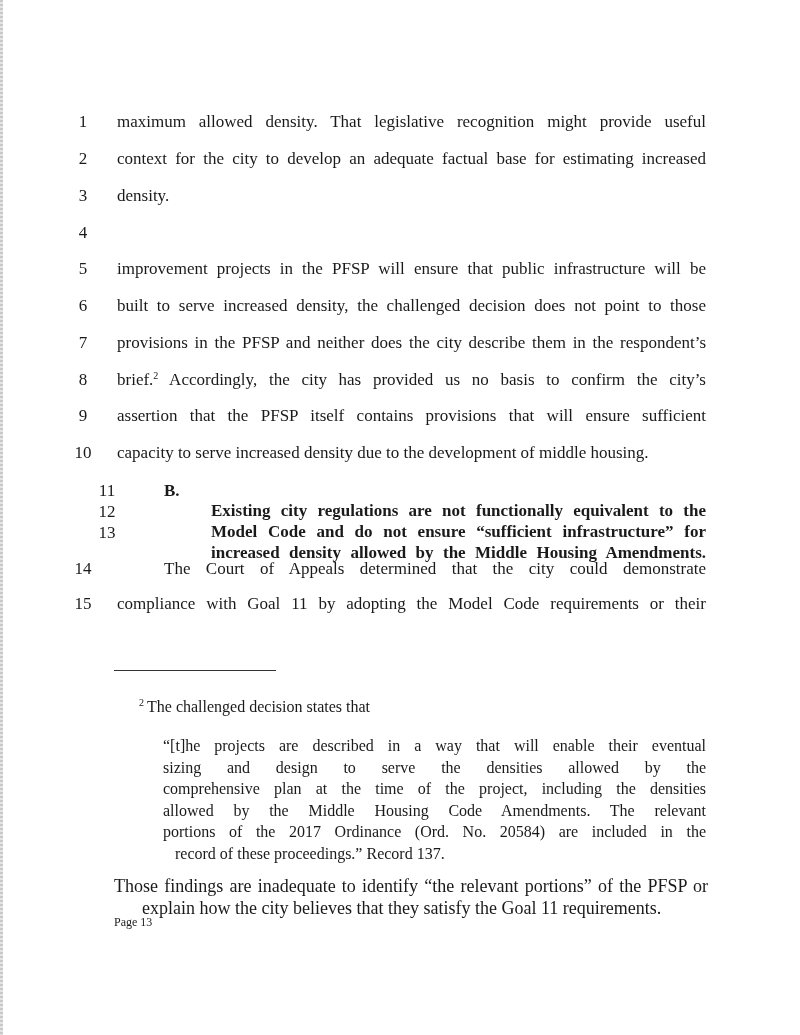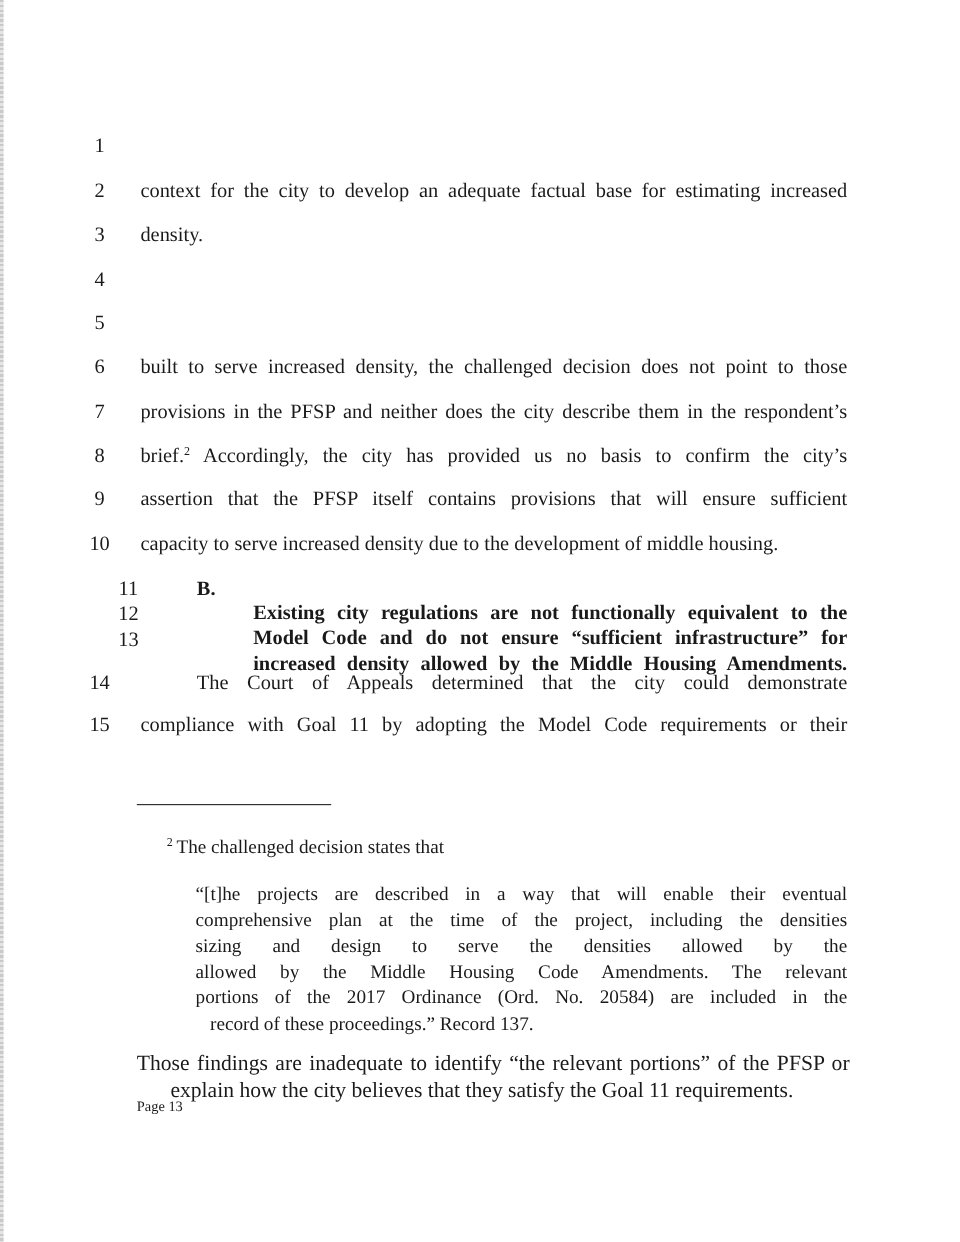--- a/index.html
+++ b/index.html
@@ -154,38 +154,40 @@
   </style>
 </head>
 <body>
 
 <div class="left-edge"></div>
 
 <div>
 
   <div class="line" style="top:110px;">
     <span class="ln">1</span>
+    <span class="txt">maximum allowed density. That legislative recognition might provide useful</span>
   </div>
 
   <div class="line" style="top:147px;">
     <span class="ln">2</span>
     <span class="txt">context for the city to develop an adequate factual base for estimating increased</span>
   </div>
 
   <div class="line" style="top:184px;">
     <span class="ln">3</span>
     <span class="txt last">density.</span>
   </div>
 
   <div class="line" style="top:221px;">
     <span class="ln">4</span>
   </div>
 
   <div class="line" style="top:257px;">
     <span class="ln">5</span>
+    <span class="txt">improvement projects in the PFSP will ensure that public infrastructure will be</span>
   </div>
 
   <div class="line" style="top:294px;">
     <span class="ln">6</span>
     <span class="txt">built to serve increased density, the challenged decision does not point to those</span>
   </div>
 
   <div class="line" style="top:331px;">
     <span class="ln">7</span>
     <span class="txt">provisions in the PFSP and neither does the city describe them in the respondent’s</span>
@@ -226,22 +228,22 @@
     <span class="txt">compliance with Goal 11 by adopting the Model Code requirements or their</span>
   </div>
 
   <div class="fn-rule"></div>
 
   <div>
     <div class="fn-intro"><sup>2</sup><span>The challenged decision states that</span></div>
 
     <div class="fn-quote">
       <div class="fn-quote-line">“[t]he projects are described in a way that will enable their eventual</div>
+      <div class="fn-quote-line">sizing and design to serve the densities allowed by the</div>
       <div class="fn-quote-line">comprehensive plan at the time of the project, including the densities</div>
-      <div class="fn-quote-line">sizing and design to serve the densities allowed by the</div>
       <div class="fn-quote-line">allowed by the Middle Housing Code Amendments. The relevant</div>
       <div class="fn-quote-line">portions of the 2017 Ordinance (Ord. No. 20584) are included in the</div>
       <div class="fn-quote-line last">record of these proceedings.” Record 137.</div>
     </div>
 
     <div class="fn-after">
       <div class="fn-after-line">Those findings are inadequate to identify “the relevant portions” of the PFSP or</div>
       <div class="fn-after-line last">explain how the city believes that they satisfy the Goal 11 requirements.</div>
     </div>
   </div>

